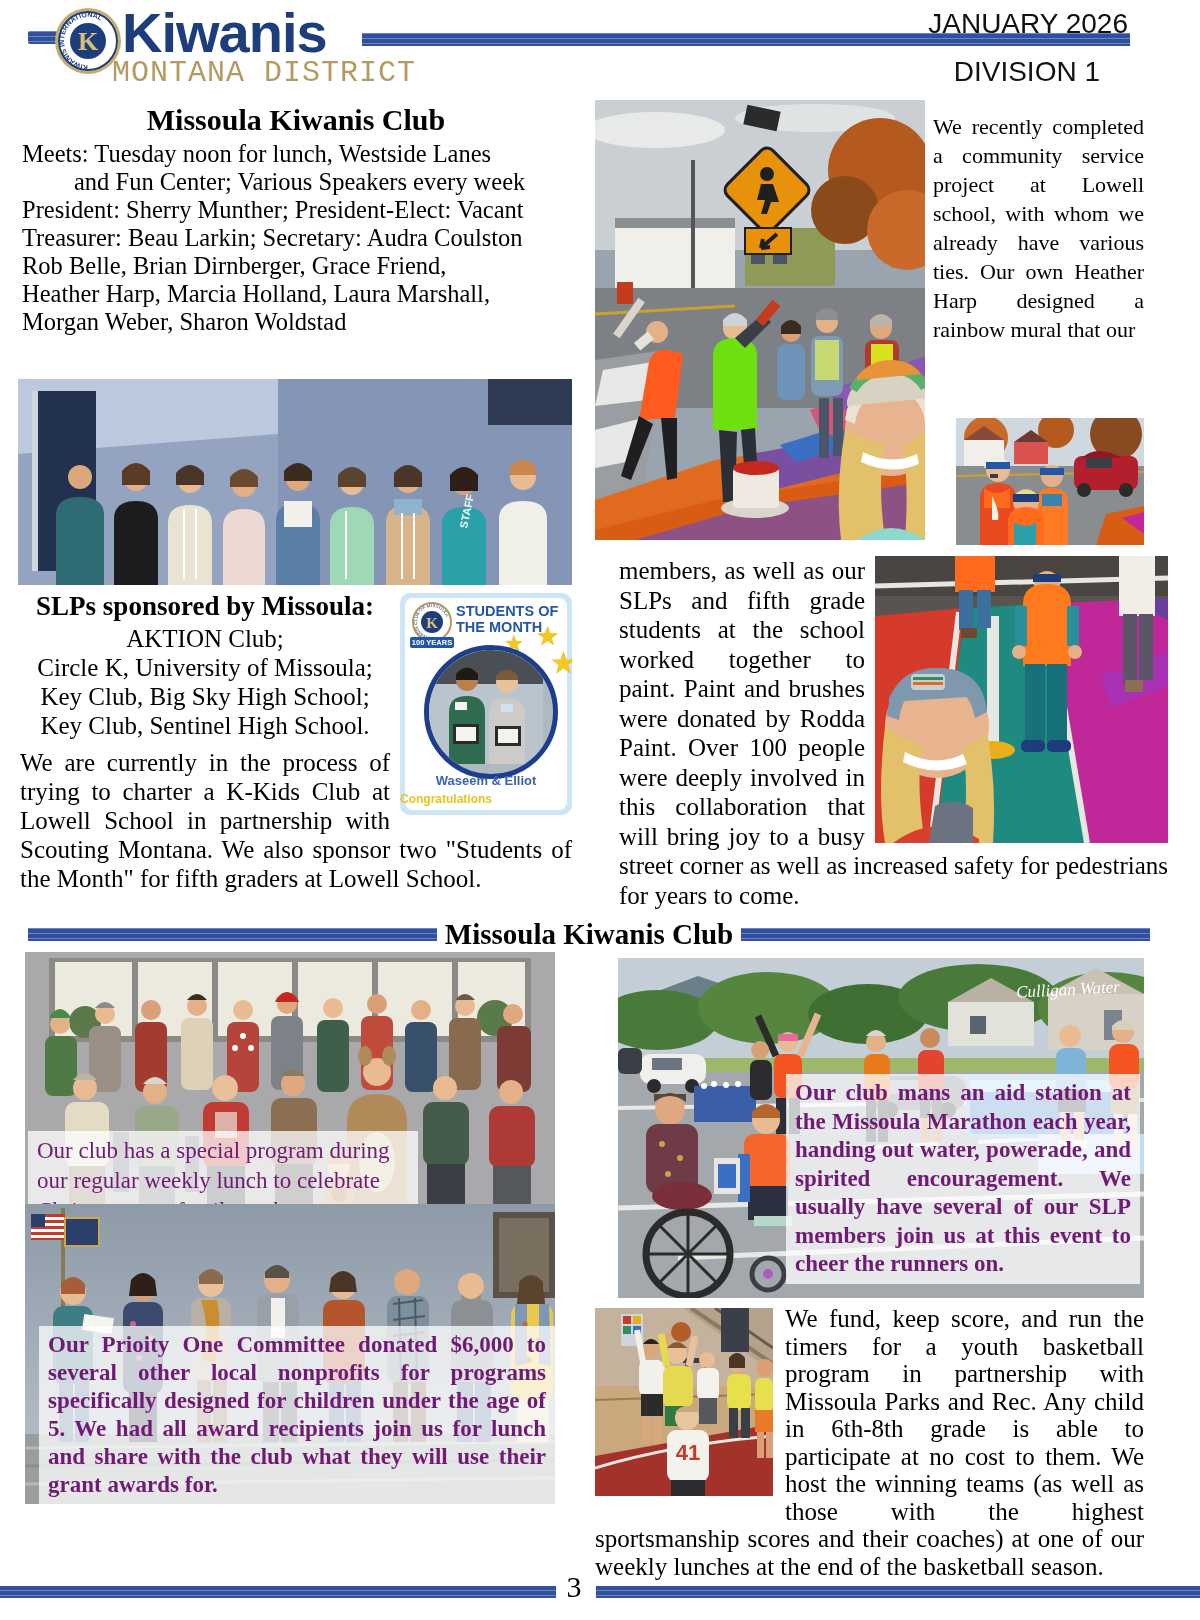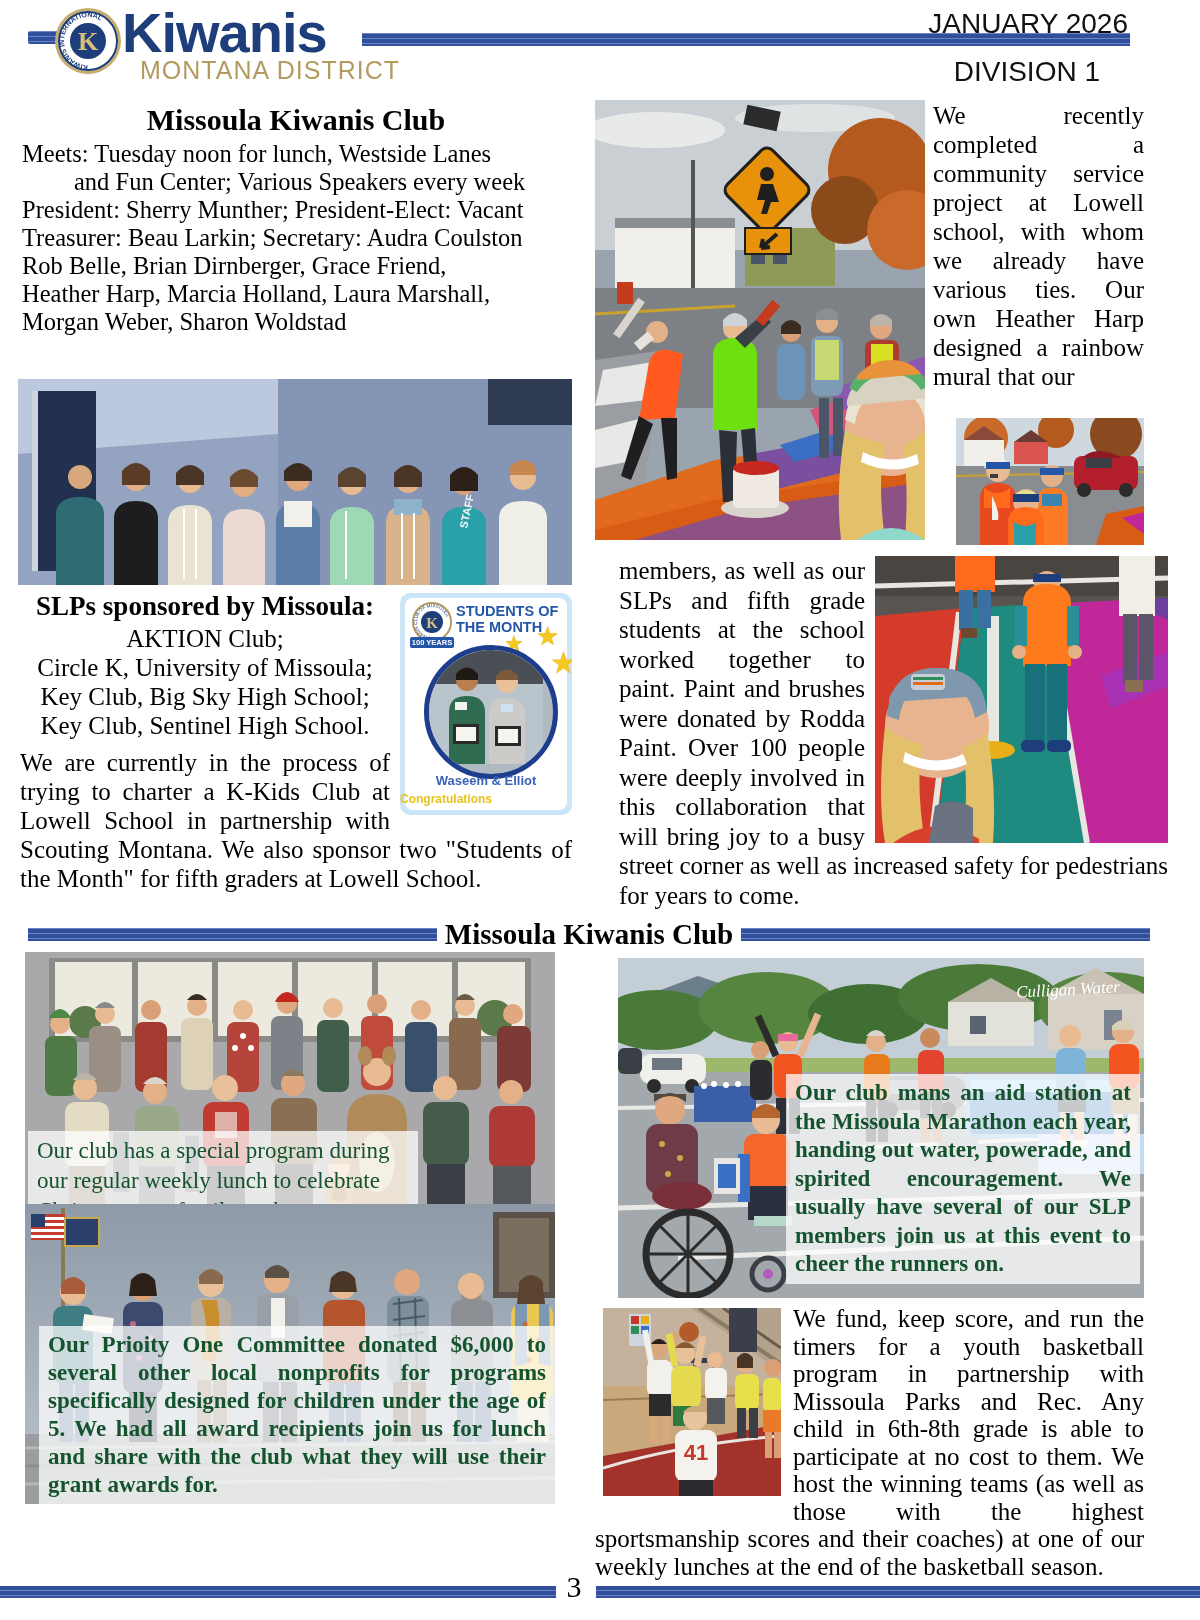--- a/index.html
+++ b/index.html
@@ -4,21 +4,21 @@
 <style>
   html,body{margin:0;padding:0;background:#fff;}
   #page{position:relative;width:1200px;height:1620px;background:#fff;overflow:hidden;
         font-family:"Liberation Serif", serif;color:#000;}
   .abs{position:absolute;}
   .sans{font-family:"Liberation Sans", sans-serif;}
   .bluebar{background:repeating-linear-gradient(0deg,#31509c 0 2px,#6c84c6 2px 3px,#31509c 3px 5px);}
   
   .brand-dash{left:28px;top:31px;width:34px;height:13px;border-radius:2px;}
   .brand-name{left:122px;top:0px;font-size:56px;font-weight:bold;color:#1d3e7a;letter-spacing:-1px;}
-  .brand-sub{left:140px;top:56px;font-size:25px;color:#b49a5e;letter-spacing:1px;}
+  .brand-sub{left:112px;top:56px;font-size:30px;color:#b49a5e;letter-spacing:1px;font-family:Liberation Mono, monospace;}
   .header-line{left:362px;top:33px;width:768px;height:13px;}
   .hdr-date{left:760px;top:8px;width:368px;text-align:right;font-size:28px;color:#111;}
   .hdr-div{left:760px;top:56px;width:340px;text-align:right;font-size:28px;color:#111;}
   
   .club-title{left:20px;top:103px;width:552px;text-align:center;font-size:30px;font-weight:bold;}
   .info-lines{left:22px;top:140px;width:552px;font-size:24.5px;line-height:28px;white-space:nowrap;}
   .info-lines .indent{padding-left:52px;}
   .slp-wrap{left:20px;top:591px;width:552px;}
   .slp-head{font-size:27px;font-weight:bold;text-align:center;margin-bottom:2px;}
   .slp-line{font-size:25px;line-height:29px;text-align:center;}
@@ -29,34 +29,34 @@
   .som-title{position:absolute;left:56px;top:10px;width:112px;font-family:Liberation Sans, sans-serif;
              font-weight:bold;font-size:14.5px;line-height:16px;color:#2456a8;}
   .som-names{position:absolute;left:0;top:180px;width:100%;text-align:center;font-family:"Liberation Sans",sans-serif;
              font-weight:bold;font-size:13px;color:#3a63b8;}
   .som-congrats{position:absolute;left:0;top:199px;width:100%;text-align:left;font-family:"Liberation Sans",sans-serif;
              font-weight:bold;font-size:12px;color:#e8c21e;}
   .som-photo{position:absolute;left:24px;top:52px;width:124px;height:124px;border-radius:50%;
              border:5px solid #1d3e8c;overflow:hidden;background:#aeb9c2;}
   .star{position:absolute;color:#f4c81e;font-size:22px;text-shadow:0 0 1px #caa21a;}
   
-  .mural-col{left:933px;top:101px;width:211px;font-size:25px;line-height:29px;text-align:justify;}
+  .mural-col{left:933px;top:112px;width:211px;font-size:22px;line-height:29px;text-align:justify;}
   .members-wrap{left:619px;top:556px;width:549px;font-size:25px;line-height:29.5px;text-align:justify;}
   
   .divider{left:28px;top:916px;width:1122px;height:36px;display:flex;align-items:center;}
   .divider .seg{flex:1;height:13px;}
   .divider .ttl{padding:0 8px;font-size:29px;font-weight:bold;white-space:nowrap;}
   
   .ph{position:absolute;overflow:hidden;background:#9aa4ae;}
   .ph svg{display:block;}
-  .cap{position:absolute;background:rgba(255,255,255,0.74);color:#14532d;}
+  .cap{position:absolute;background:rgba(255,255,255,0.74);color:#701a75;}
   .cap-reg{font-size:23px;line-height:30px;padding:5px 9px;}
   .cap-bold{font-weight:bold;text-align:justify;}
   .bball-wrap{left:595px;top:1305px;width:549px;font-size:25px;line-height:27.5px;text-align:justify;}
-  .ph-float-l{float:left;width:178px;height:188px;margin:3px 12px 4px 8px;position:relative;overflow:hidden;}
+  .ph-float-l{float:left;width:178px;height:188px;margin:3px 12px 4px 0;position:relative;overflow:hidden;}
   .ph-float-r{float:right;width:293px;height:287px;margin:0 0 6px 10px;position:relative;overflow:hidden;}
   
   .foot-line-l{left:0;top:1586px;width:556px;height:12px;}
   .foot-line-r{left:596px;top:1586px;width:604px;height:12px;}
   .page-num{left:552px;top:1570px;width:44px;text-align:center;font-size:30px;}
   .photo-text{position:absolute;font-family:"Liberation Serif",serif;}
 </style>
 </head>
 <body>
 

